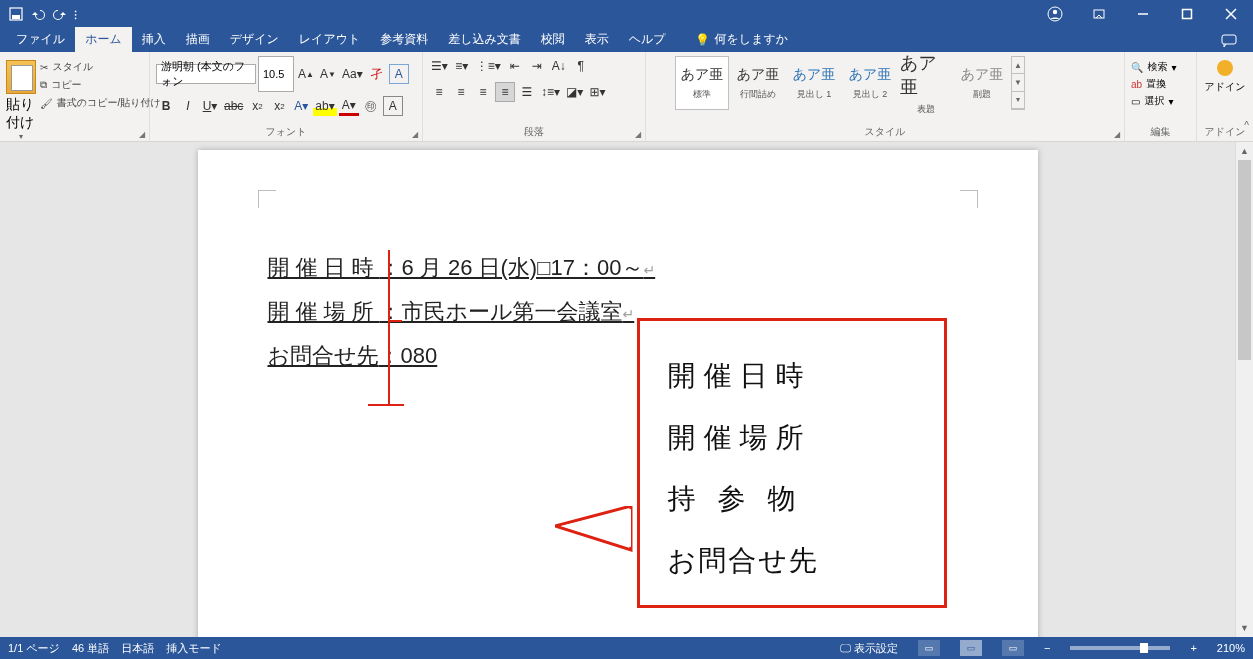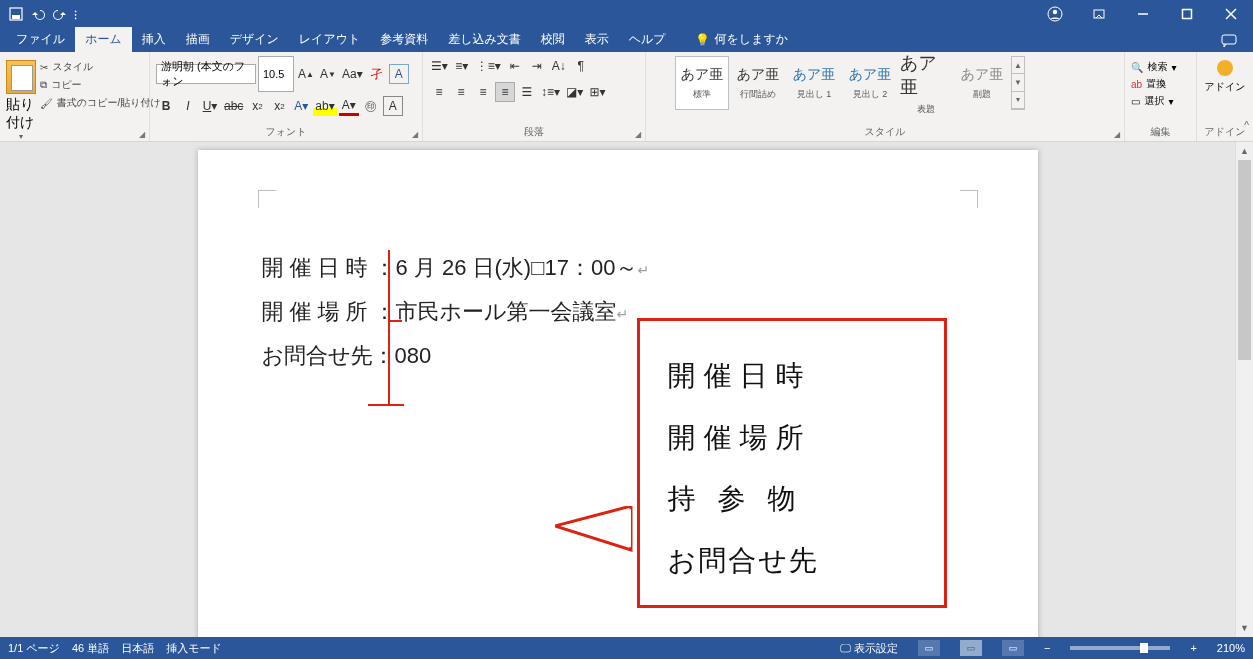--- a/index.html
+++ b/index.html
@@ -66,21 +66,21 @@
 
 .ribbon-collapse { position:absolute; right:4px; top:120px; font-size:10px; color:#666; }
 
 
 .doc-area { position: absolute; top: 142px; left: 0; right: 18px; bottom: 22px; background: #e6e6e6; overflow: hidden; display: flex; justify-content: center; }
 .page { background: #fff; width: 840px; margin-top: 8px; height: 520px; box-shadow: 0 0 6px rgba(0,0,0,.25); position: relative; }
 .crop-mark { position: absolute; width: 18px; height: 18px; border-color: #bdbdbd; }
 .crop-tl { top: 40px; left: 60px; border-top: 1px solid #bdbdbd; border-left: 1px solid #bdbdbd; }
 .crop-tr { top: 40px; right: 60px; border-top: 1px solid #bdbdbd; border-right: 1px solid #bdbdbd; }
 
-.body-text { position: absolute; top: 96px; left: 64px; font-family: "Yu Mincho","MS Mincho",serif; font-size: 22px; color: #222; line-height: 2; }
+.body-text { position: absolute; top: 96px; left: 70px; font-family: "Yu Mincho","MS Mincho",serif; font-size: 22px; color: #222; line-height: 2; text-decoration: underline; }
 .body-text .line { white-space: nowrap; }
 .body-text .lbl { letter-spacing: 6px; }
 .body-text .lbl3 { letter-spacing: 14px; }
 .ret { color: #a0a0a0; font-size: 14px; }
 
 
 .sel-line { position: absolute; border: solid #d21; }
 .sel-v { border-width: 0 0 0 2px; }
 .sel-h { border-width: 2px 0 0 0; }
 

